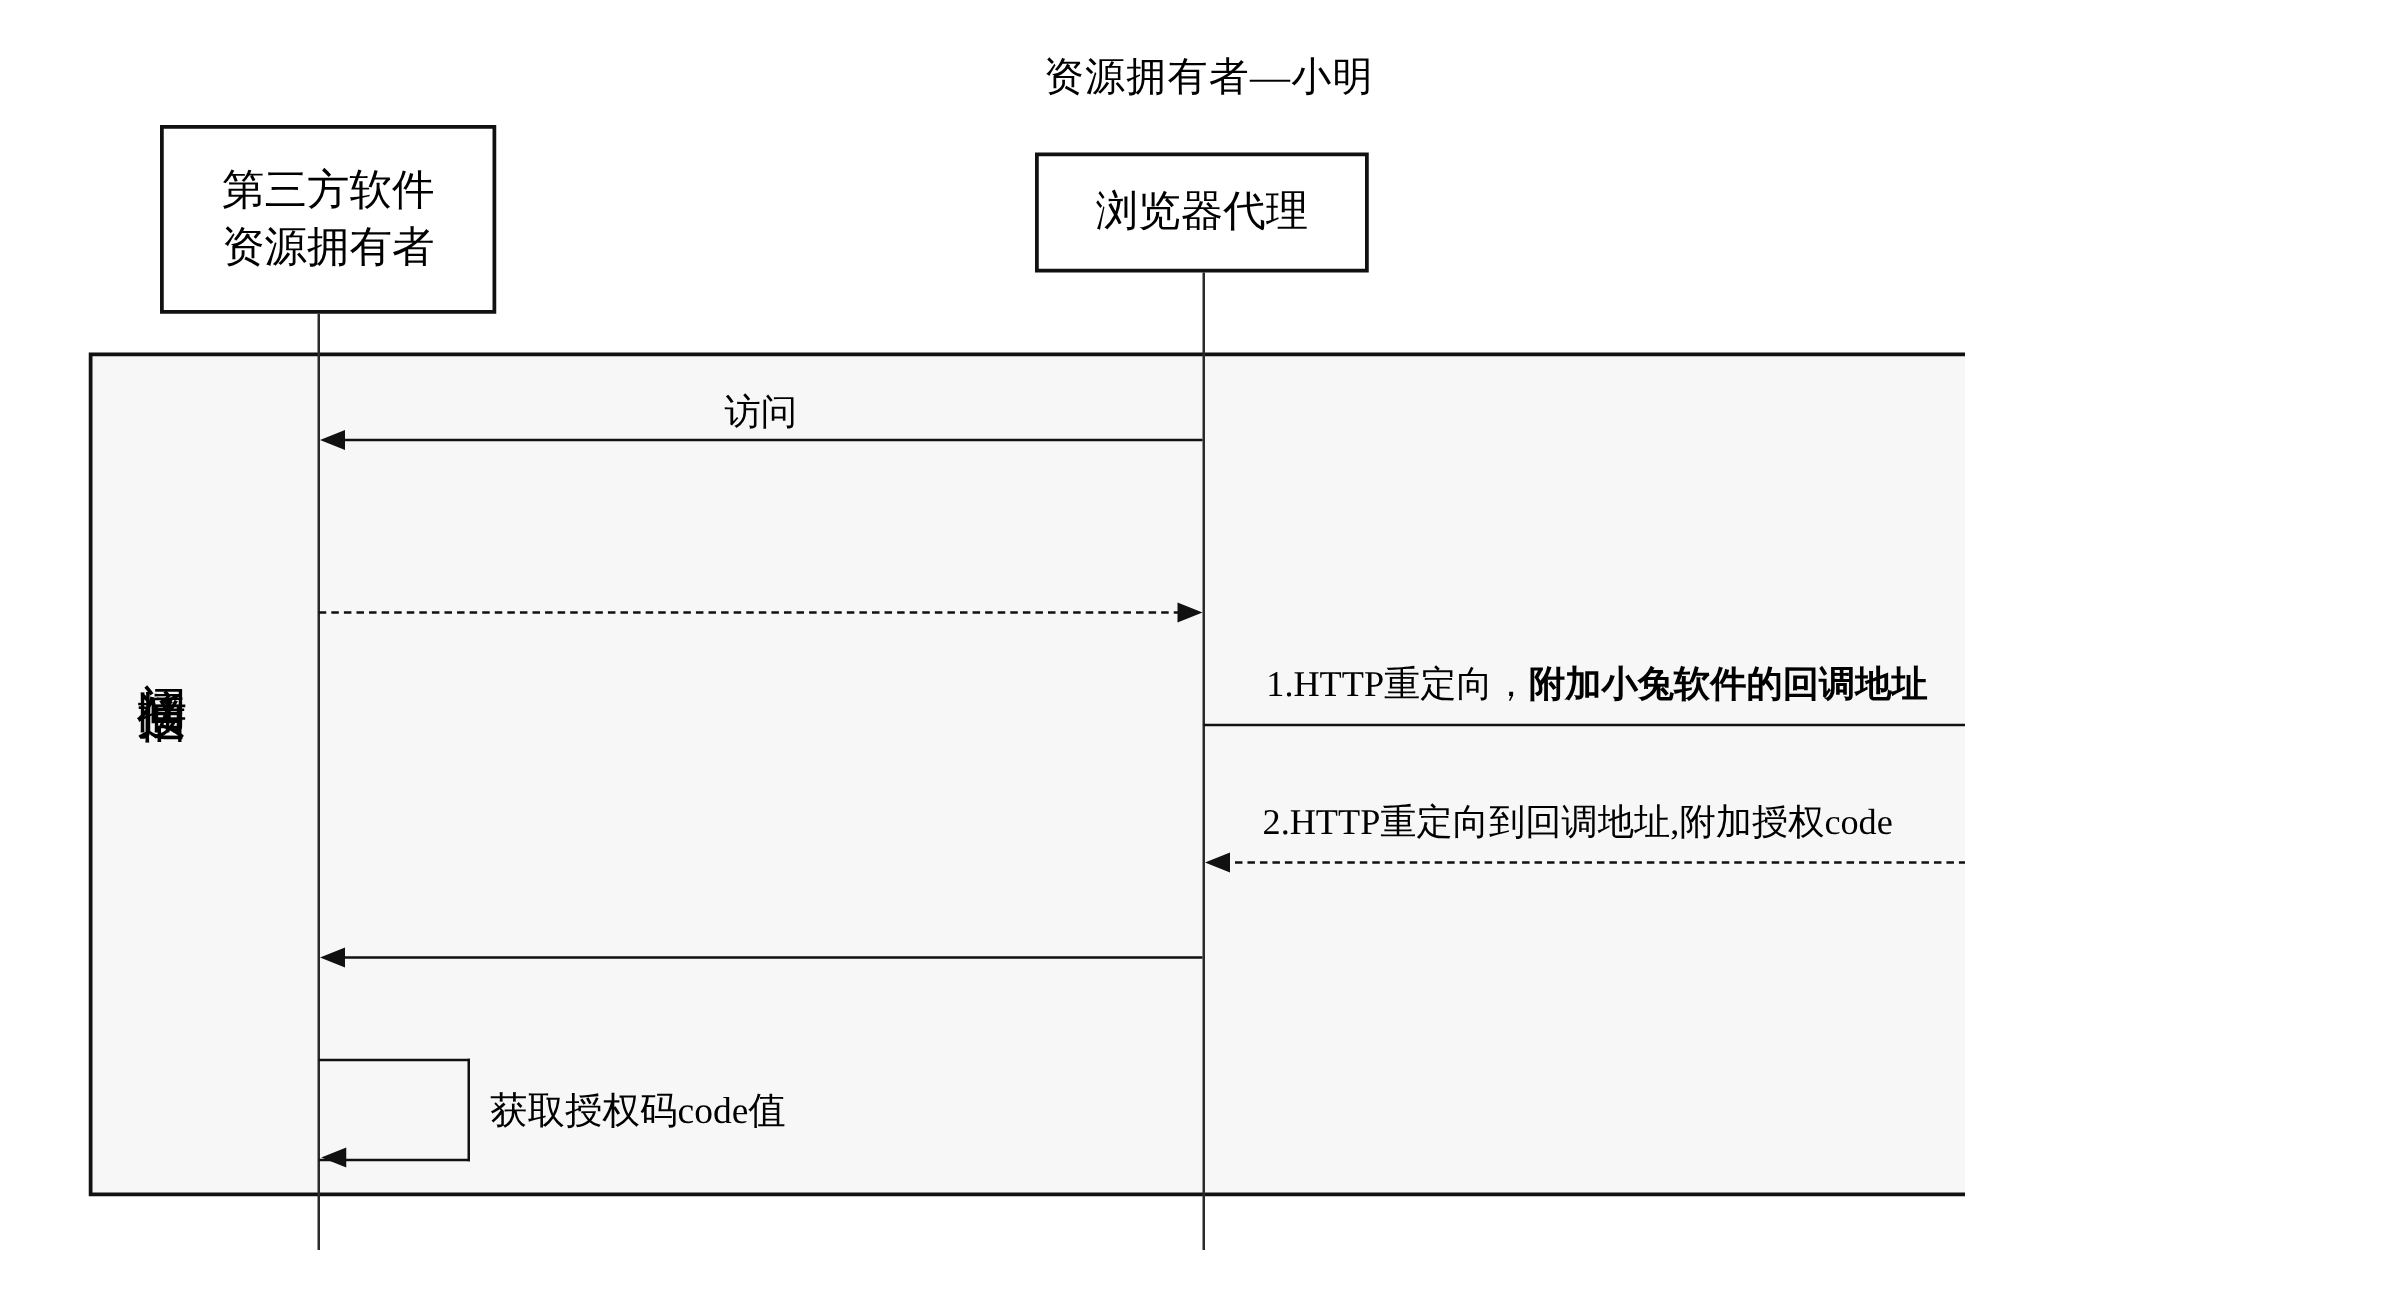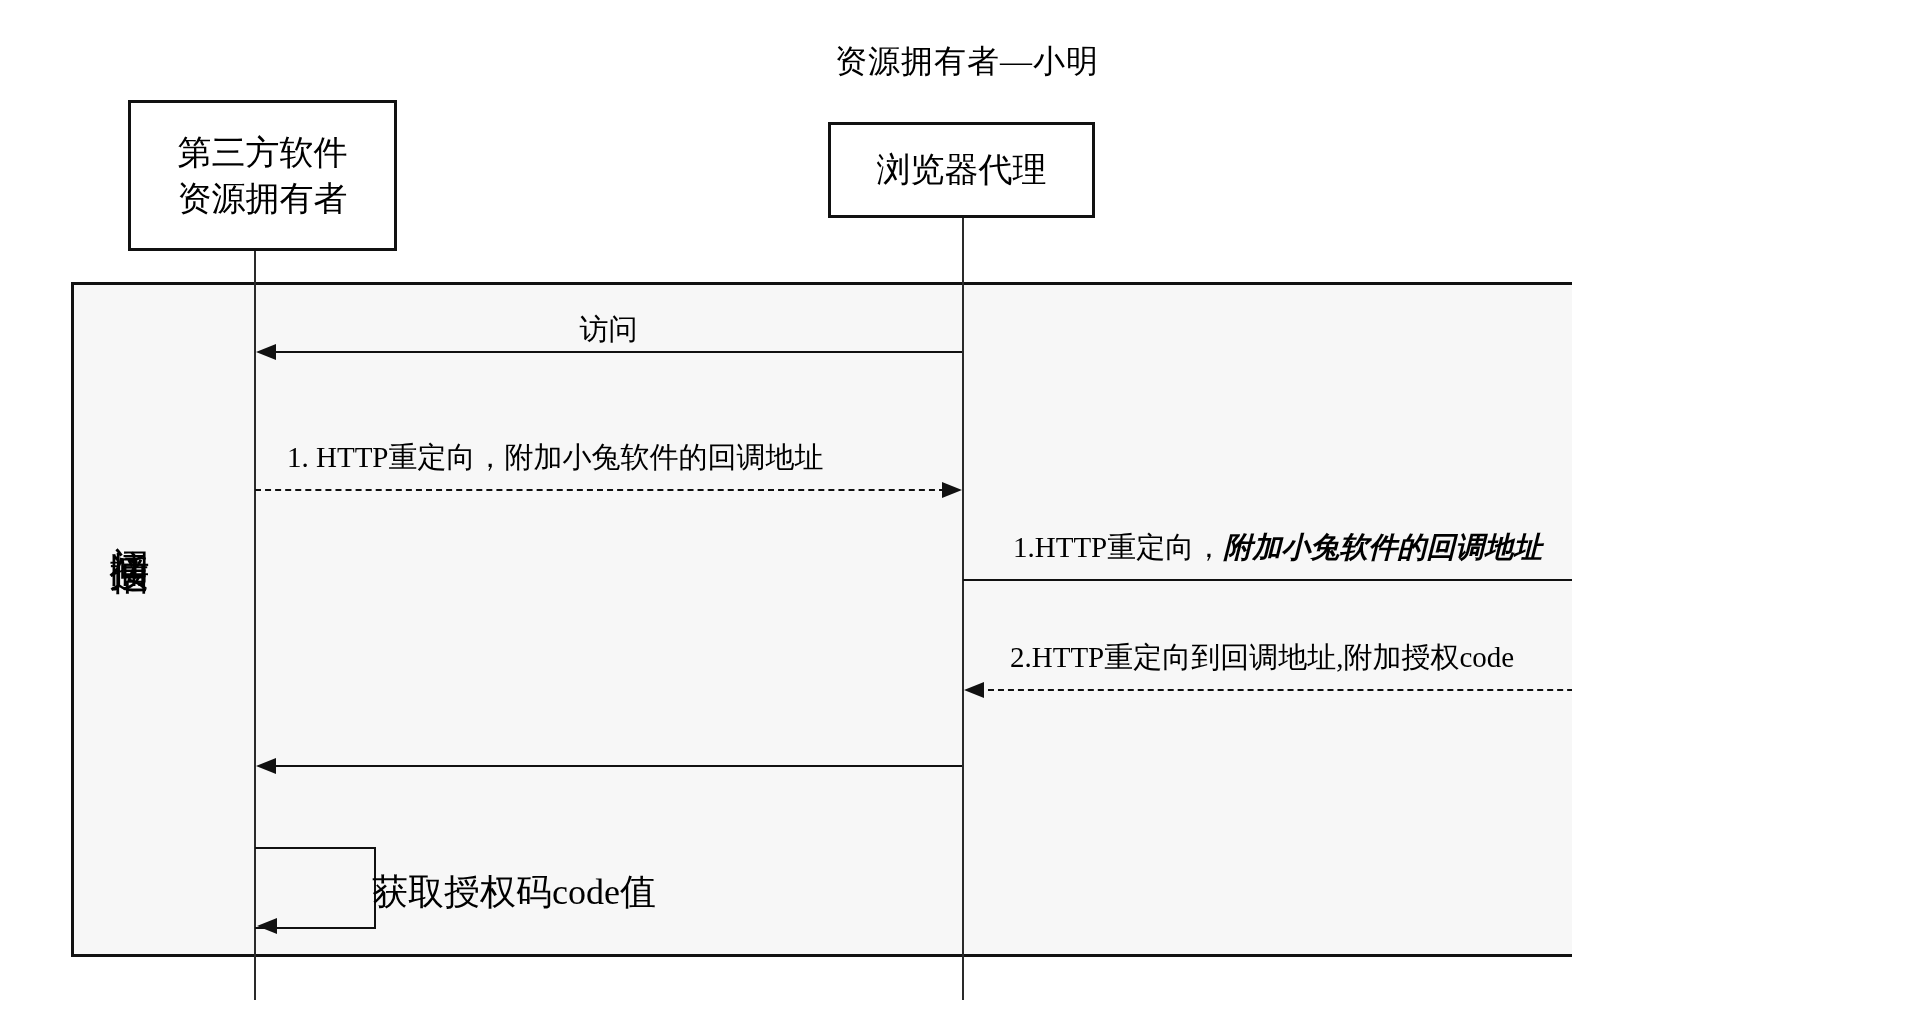--- a/index.html
+++ b/index.html
@@ -93,21 +93,21 @@
     border-top: 8px solid transparent;
     border-bottom: 8px solid transparent;
     border-left: 20px solid #111111;
   }
   .msg-label {
     position: absolute;
     font-size: 29px;
     white-space: nowrap;
     z-index: 4;
   }
-  .msg-label b { font-weight: 700; font-style: italic; }
+  .msg-label b { font-weight: 700; }
   .center-label { text-align: center; }
 
   .self-loop-box {
     position: absolute;
     left: 255px;
     top: 847px;
     width: 119px;
     height: 78px;
     border-top: 2px solid #111111;
     border-right: 2px solid #111111;
@@ -138,32 +138,31 @@
     <div class="line">浏览器代理</div>
   </div>
   <div class="actor-box" id="actor-auth">
     <div class="line">授权服务</div>
   </div>
 
   <div class="msg-label center-label" style="left:255px; top:310px; width:707px;">访问</div>
   <div class="msg-line" style="left:270px; top:351px; width:692px;"></div>
   <div class="arrow-head left" style="left:256px; top:344px;"></div>
 
-  <div class="msg-label" style="left:287px; top:438px;">1. HTTP重定向，附加小兔软件的回调地址</div>
   <div class="msg-line dashed" style="left:255px; top:489px; width:690px;"></div>
   <div class="arrow-head right" style="left:942px; top:482px;"></div>
 
   <div class="msg-label" style="left:1013px; top:528px;"><span>1.HTTP重定向，</span><b>附加小兔软件的回调地址</b></div>
   <div class="msg-line" style="left:963px; top:579px; width:680px;"></div>
   <div class="arrow-head right" style="left:1643px; top:572px;"></div>
 
   <div class="msg-label" style="left:1010px; top:638px;">2.HTTP重定向到回调地址,附加授权code</div>
   <div class="msg-line dashed" style="left:978px; top:689px; width:685px;"></div>
   <div class="arrow-head left" style="left:964px; top:682px;"></div>
 
   <div class="msg-line" style="left:270px; top:765px; width:692px;"></div>
   <div class="arrow-head left" style="left:256px; top:758px;"></div>
 
   <div class="self-loop-box"></div>
   <div class="arrow-head left" style="left:257px; top:918px;"></div>
-  <div class="msg-label" style="left:372px; top:868px; font-size:36px;">获取授权码code值</div>
+  <div class="msg-label" style="left:392px; top:868px; font-size:30px;">获取授权码code值</div>
 
 </div>
 
 </body></html>

